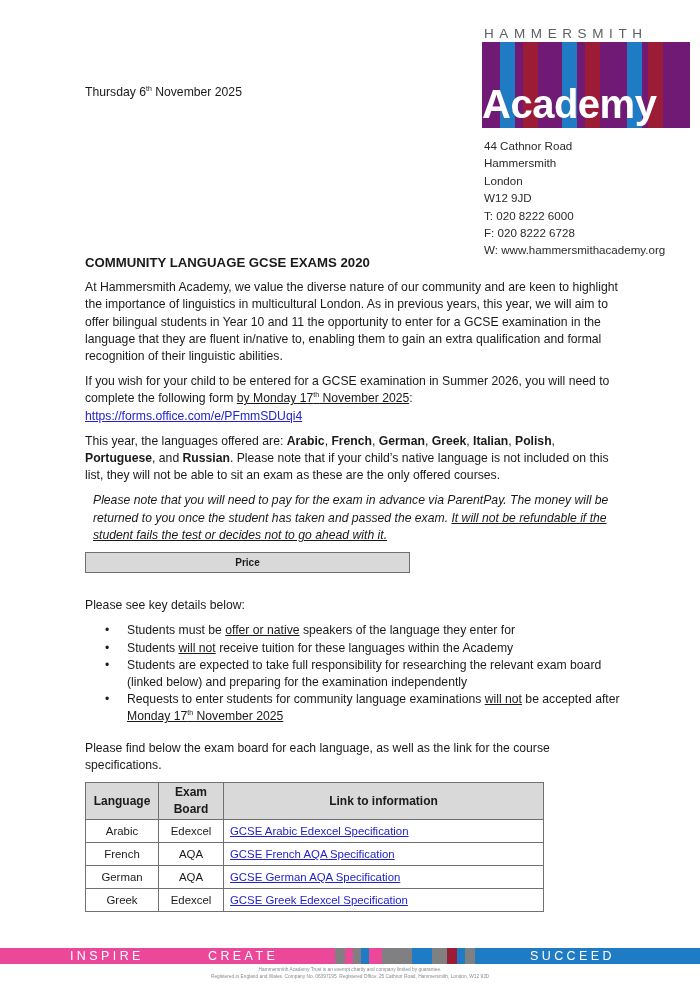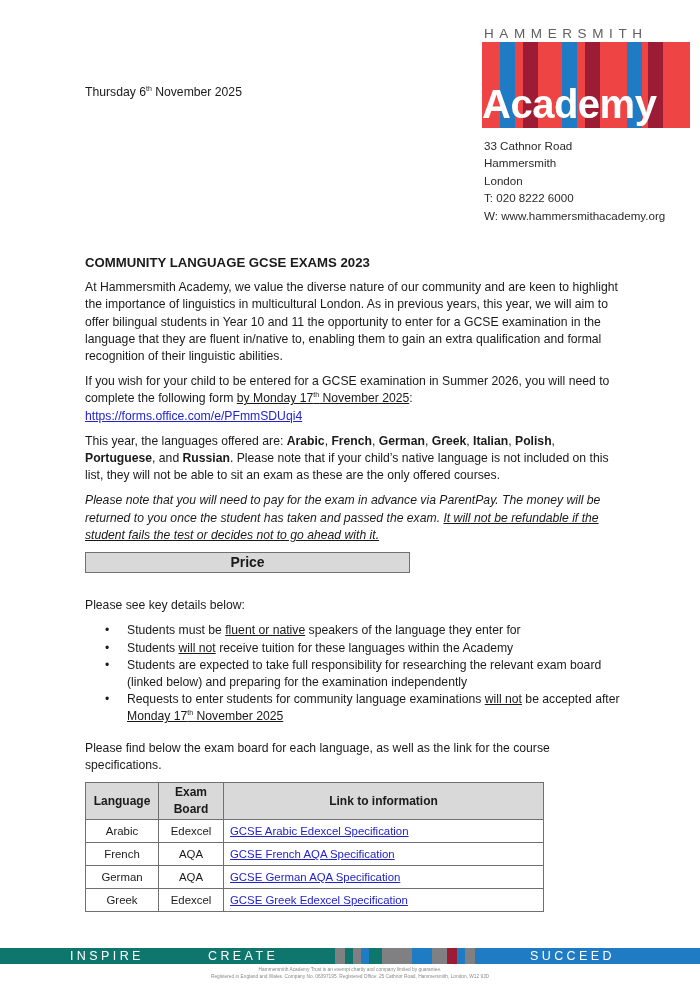--- a/index.html
+++ b/index.html
@@ -2,57 +2,57 @@
 <html><head>
 <meta charset="utf-8">
 <style>
   * { box-sizing: border-box; margin: 0; padding: 0; }
   html, body { width: 700px; height: 990px; background: #ffffff; overflow: hidden; }
   body { position: relative; font-family: "Liberation Sans", sans-serif; color: #1a1a1a; font-size: 12.2px; }
 
   
   .logo { position: absolute; left: 482px; top: 26px; width: 208px; }
   .logo-word { position: absolute; left: 2px; top: 0; font-size: 13.5px; letter-spacing: 5.6px; color: #5f6062; white-space: nowrap; }
-  .logo-box { position: absolute; left: 0; top: 16px; width: 208px; height: 86px; background: #ef4444; overflow: hidden; }
+  .logo-box { position: absolute; left: 0; top: 16px; width: 208px; height: 86px; background: #701a75; overflow: hidden; }
   .stripe { position: absolute; top: 0; height: 86px; width: 15px; }
   .stripe.blue { background: #1f7bc4; }
   .stripe.red { background: #9c1c35; }
   .logo-academy { position: absolute; left: 0; top: 42px; font-size: 40px; font-weight: bold; color: #ffffff; letter-spacing: -0.5px; line-height: 1; }
 
   
   .address { position: absolute; left: 484px; top: 137px; font-size: 11.6px; line-height: 17.4px; color: #2a2a2a; }
   .address div { white-space: nowrap; }
 
   .date { position: absolute; left: 85px; top: 85px; font-size: 12.2px; }
   sup { font-size: 7px; vertical-align: super; line-height: 0; }
 
   .content { position: absolute; left: 85px; top: 254px; width: 535px; line-height: 17.2px; }
   .title { font-weight: bold; font-size: 13.2px; margin-bottom: 8px; }
   .para { margin-bottom: 8px; }
   .u { text-decoration: underline; }
   .link { color: #2222cc; text-decoration: underline; }
-  .italic { font-style: italic; }
+  .italic { font-style: italic; margin-left: 8px; }
 
   table { border-collapse: collapse; }
   .price-table { width: 325px; margin-top: 4px; margin-bottom: 24px; }
-  .price-table td, .price-table th { border: 1px solid #707070; padding: 1px 6px; height: 20px; font-size: 14px; }
+  .price-table td, .price-table th { border: 1px solid #707070; padding: 1px 6px; height: 20px; font-size: 10px; }
   .price-table th { background: #d9d9d9; font-weight: bold; text-align: center; }
 
   ul.bullets { list-style: none; margin-left: 20px; margin-bottom: 10px; }
   ul.bullets li { position: relative; padding-left: 22px; }
   ul.bullets li::before { content: "\2022"; position: absolute; left: 0; top: 0; }
 
   .board-table { width: 459px; margin-top: 6px; }
   .board-table td, .board-table th { border: 1px solid #707070; font-size: 11.4px; height: 23px; padding: 1px 6px; }
   .board-table th { background: #d9d9d9; font-weight: bold; text-align: center; height: 25px; font-size: 12px; }
   .board-table td.c { text-align: center; }
   .board-table td.l { text-align: left; }
 
   
-  .footer-bar { position: absolute; left: 0; top: 948px; width: 700px; height: 16px; background: #0f766e; overflow: hidden; }
+  .footer-bar { position: absolute; left: 0; top: 948px; width: 700px; height: 16px; background: #ec4899; overflow: hidden; }
   .fb { position: absolute; top: 0; height: 16px; }
   .fb.gray { background: #808083; }
   .fb.blue { background: #1f7bc4; }
   .fb.red { background: #9c1c35; }
   .footer-word { position: absolute; top: 0; height: 16px; line-height: 16px; font-size: 12.5px; letter-spacing: 3.4px; color: #ffffff; }
   .footer-text { position: absolute; left: 0; width: 700px; text-align: center; font-size: 4.8px; color: #8a8a8a; }
 </style>
 </head>
 <body>
 
@@ -63,33 +63,35 @@
     <div class="stripe red" style="left:41px"></div>
     <div class="stripe blue" style="left:80px"></div>
     <div class="stripe red" style="left:103px"></div>
     <div class="stripe blue" style="left:145px"></div>
     <div class="stripe red" style="left:166px"></div>
     <div class="logo-academy">Academy</div>
   </div>
 </div>
 
 <div class="address">
-  <div>33 Cathnor Road</div>
+  <div>44 Cathnor Road</div>
   <div>Hammersmith</div>
   <div>London</div>
+  <div>W12 9JD</div>
   <div>T:  020 8222 6000</div>
+  <div>F:  020 8222 6728</div>
   <div>W: www.hammersmithacademy.org</div>
 </div>
 
 <div class="date">
   <span>Thursday 6</span><sup>th</sup><span> November 2025</span>
 </div>
 
 <div class="content">
-  <div class="title">COMMUNITY LANGUAGE GCSE EXAMS 2023</div>
+  <div class="title">COMMUNITY LANGUAGE GCSE EXAMS 2020</div>
   <div class="para">At Hammersmith Academy, we value the diverse nature of our community and are keen to highlight the importance of linguistics in multicultural London. As in previous years, this year, we will aim to offer bilingual students in Year 10 and 11 the opportunity to enter for a GCSE examination in the language that they are fluent in/native to, enabling them to gain an extra qualification and formal recognition of their linguistic abilities.</div>
 
   <div class="para">
     <span>If you wish for your child to be entered for a GCSE examination in Summer 2026, you will need to complete the following form </span><span class="u"><span>by Monday 17</span><sup>th</sup><span> November 2025</span></span><span>: </span><a class="link">https://forms.office.com/e/PFmmSDUqi4</a>
   </div>
 
   <div class="para">
     <span>This year, the languages offered are: </span><b>Arabic</b>, <b>French</b>, <b>German</b>, <b>Greek</b>, <b>Italian</b>, <b>Polish</b>, <b>Portuguese</b>, and <b>Russian</b><span>. Please note that if your child’s native language is not included on this list, they will not be able to sit an exam as these are the only offered courses.</span>
   </div>
 
@@ -101,21 +103,21 @@
     <tbody>
         <tr>
           <th colspan="2">Price</th>
         </tr>
   </tbody>
     </table>
 
   <div class="para">Please see key details below:</div>
 
   <ul class="bullets">
-    <li><span>Students must be </span><span class="u">fluent or native</span><span> speakers of the language they enter for</span></li>
+    <li><span>Students must be </span><span class="u">offer or native</span><span> speakers of the language they enter for</span></li>
     <li><span>Students </span><span class="u">will not</span><span> receive tuition for these languages within the Academy</span></li>
     <li><span>Students are expected to take full responsibility for researching the relevant exam board (linked below) and preparing for the examination independently</span></li>
     <li><span>Requests to enter students for community language examinations </span><span class="u">will not</span><span> be accepted after </span><span class="u"><span>Monday 17</span><sup>th</sup><span> November 2025</span></span></li>
   </ul>
 
   <div class="para" style="margin-top:14px">Please find below the exam board for each language, as well as the link for the course specifications.</div>
 
   <table class="board-table">
     <tbody>
         <tr>

